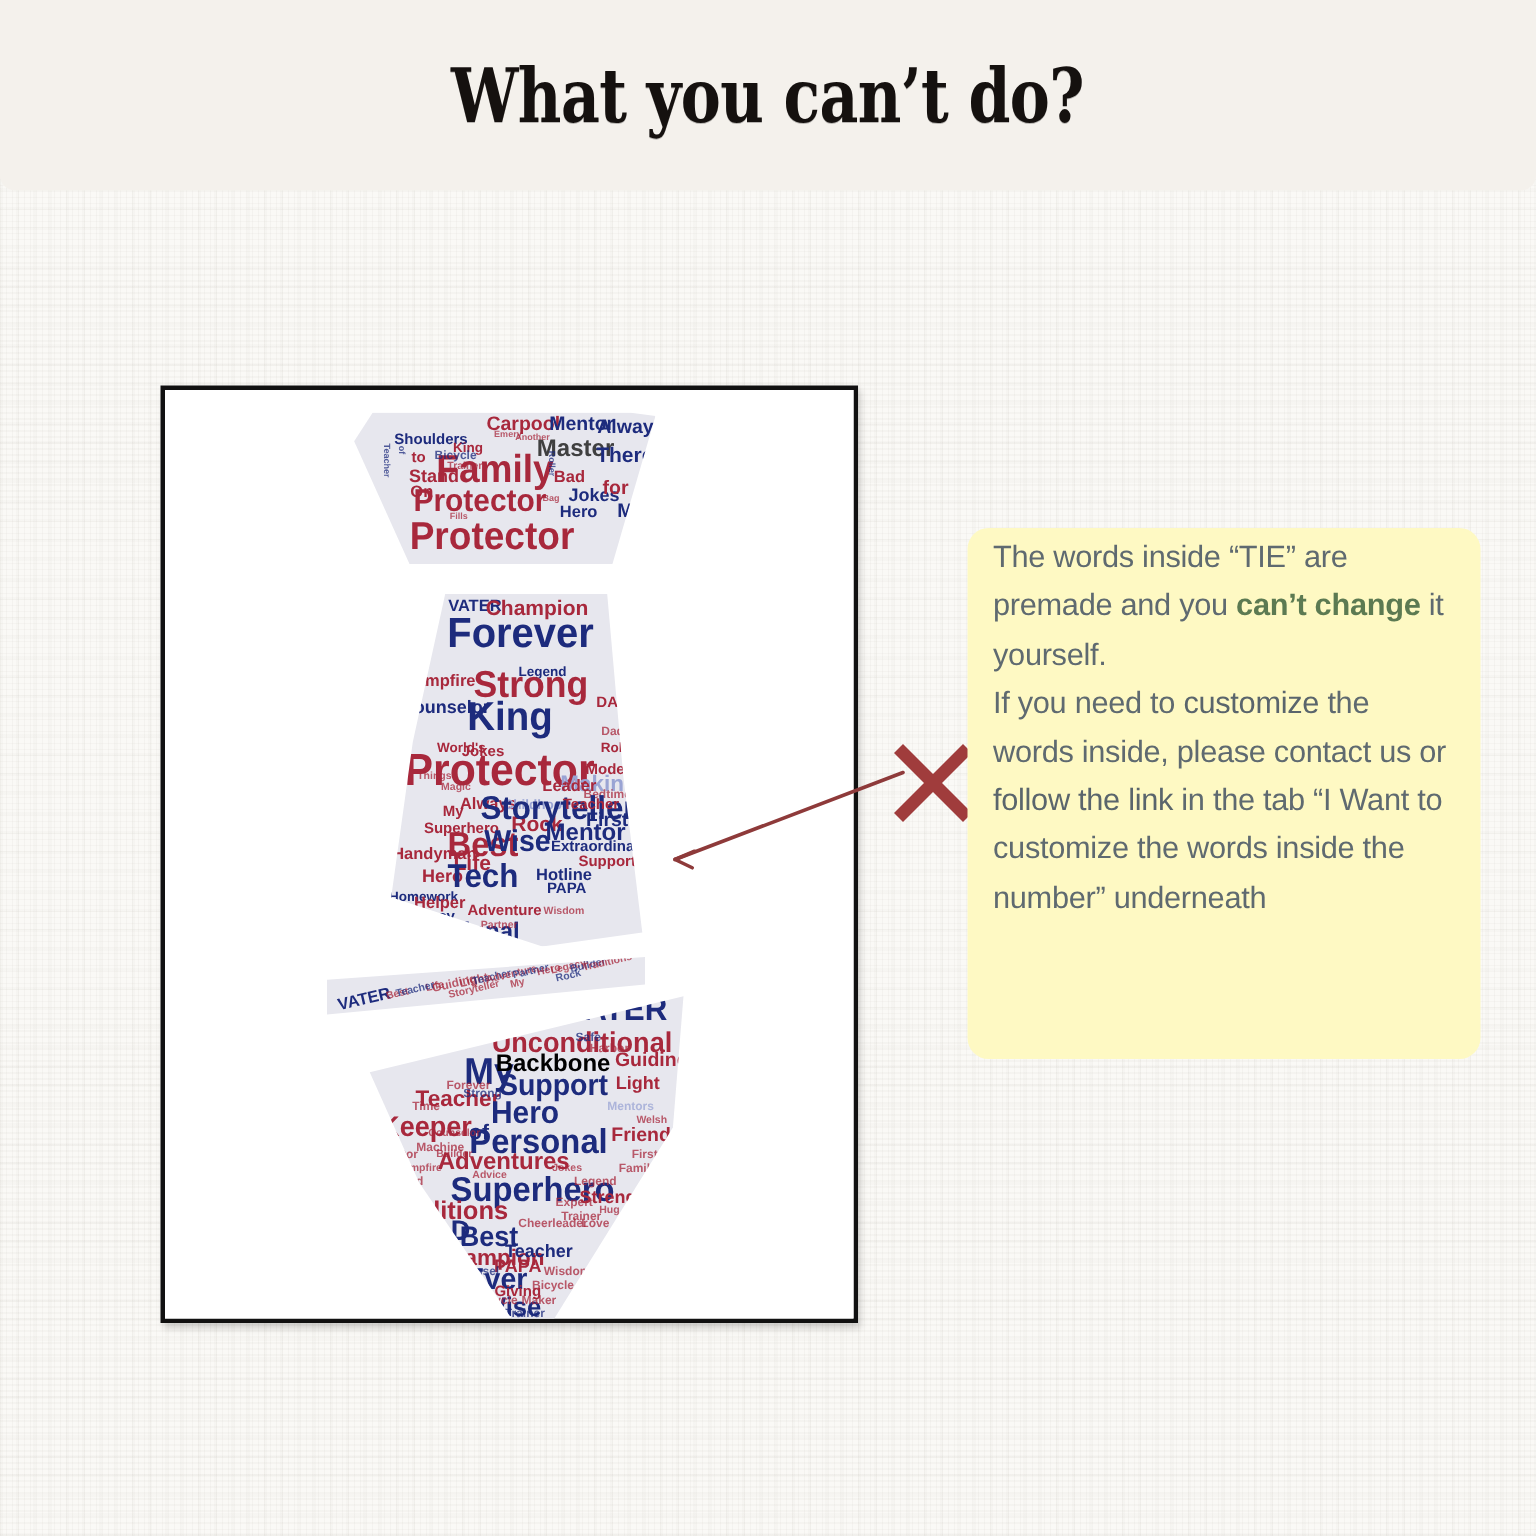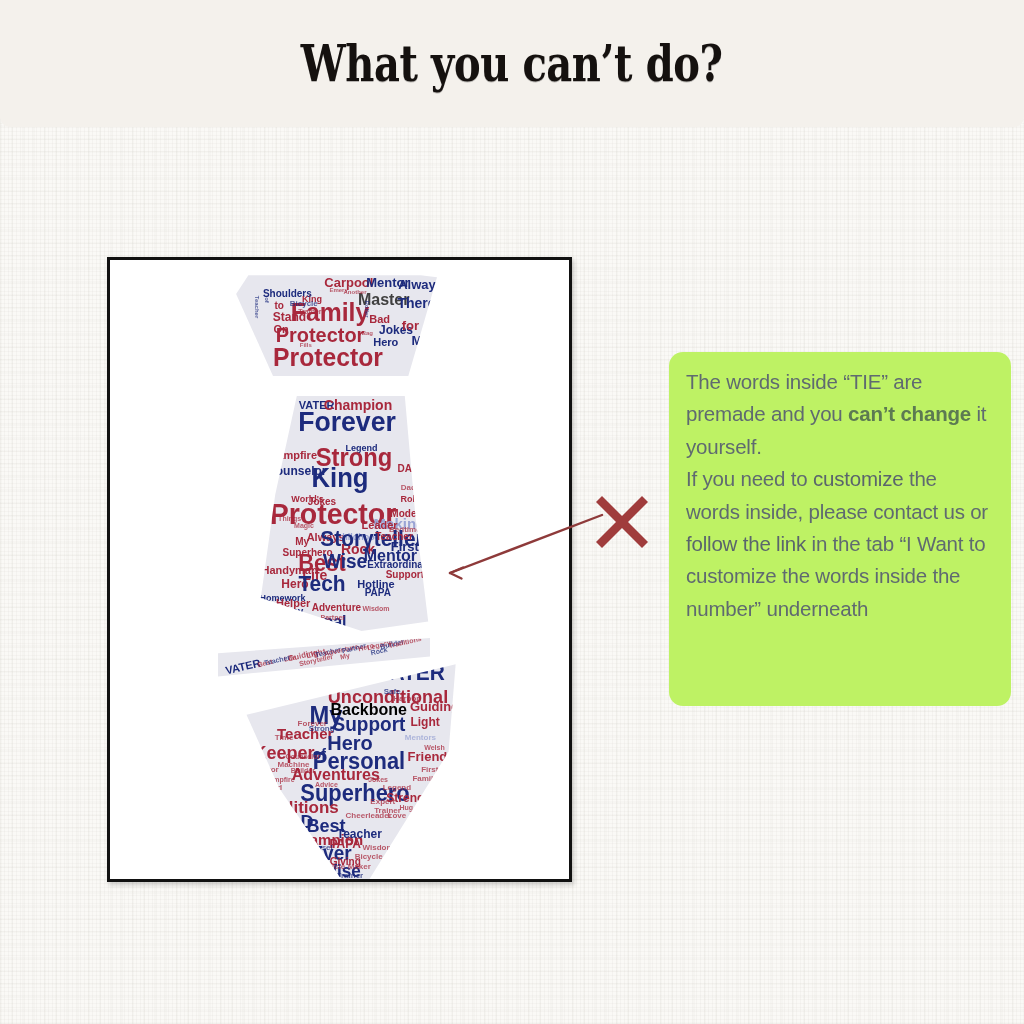--- a/index.html
+++ b/index.html
@@ -133,28 +133,28 @@
     position: absolute;
     left: 430px;
     top: 500px;
     width: 180px;
     height: 90px;
   }
 
   
   #info-panel {
     position: absolute;
-    left: 669px;
+    left: 645px;
     top: 352px;
     width: 342px;
     height: 354px;
-    background: #bef264;
+    background: #fef9c3;
     border-radius: 14px;
     box-sizing: border-box;
-    padding: 14px 16px 12px 17px;
+    padding: 4px 16px 12px 17px;
   }
   #info-text {
     font-family: "Liberation Sans", sans-serif;
     font-size: 20.5px;
     line-height: 1.58;
     color: #5f6a70;
     letter-spacing: -0.2px;
   }
   #info-text b.green {
     color: #5c7a52;

